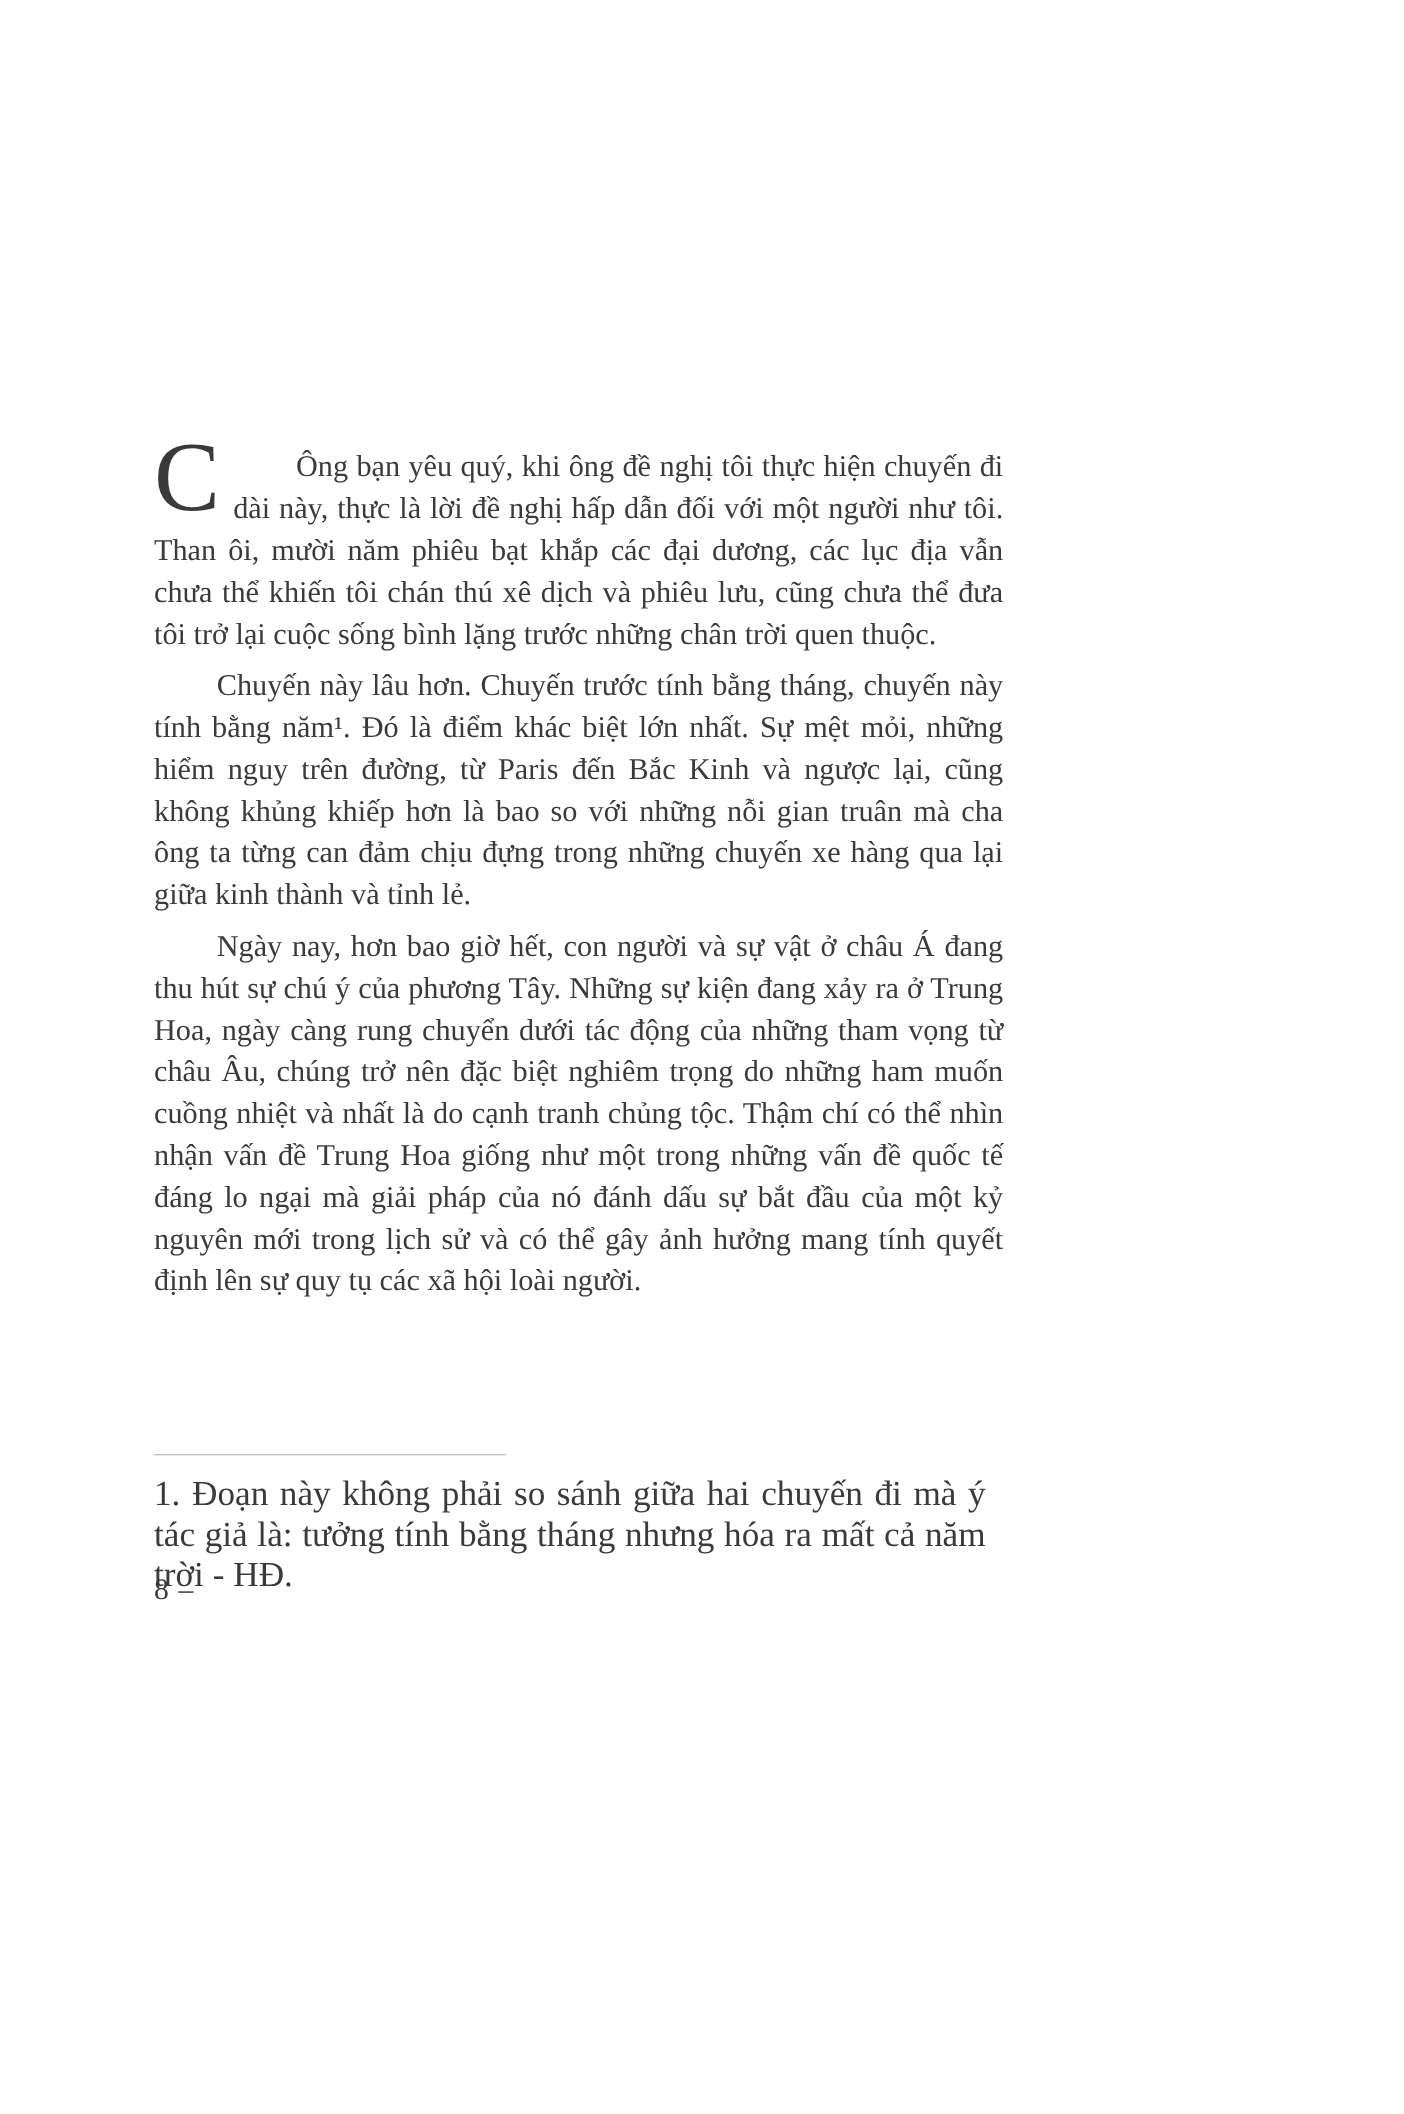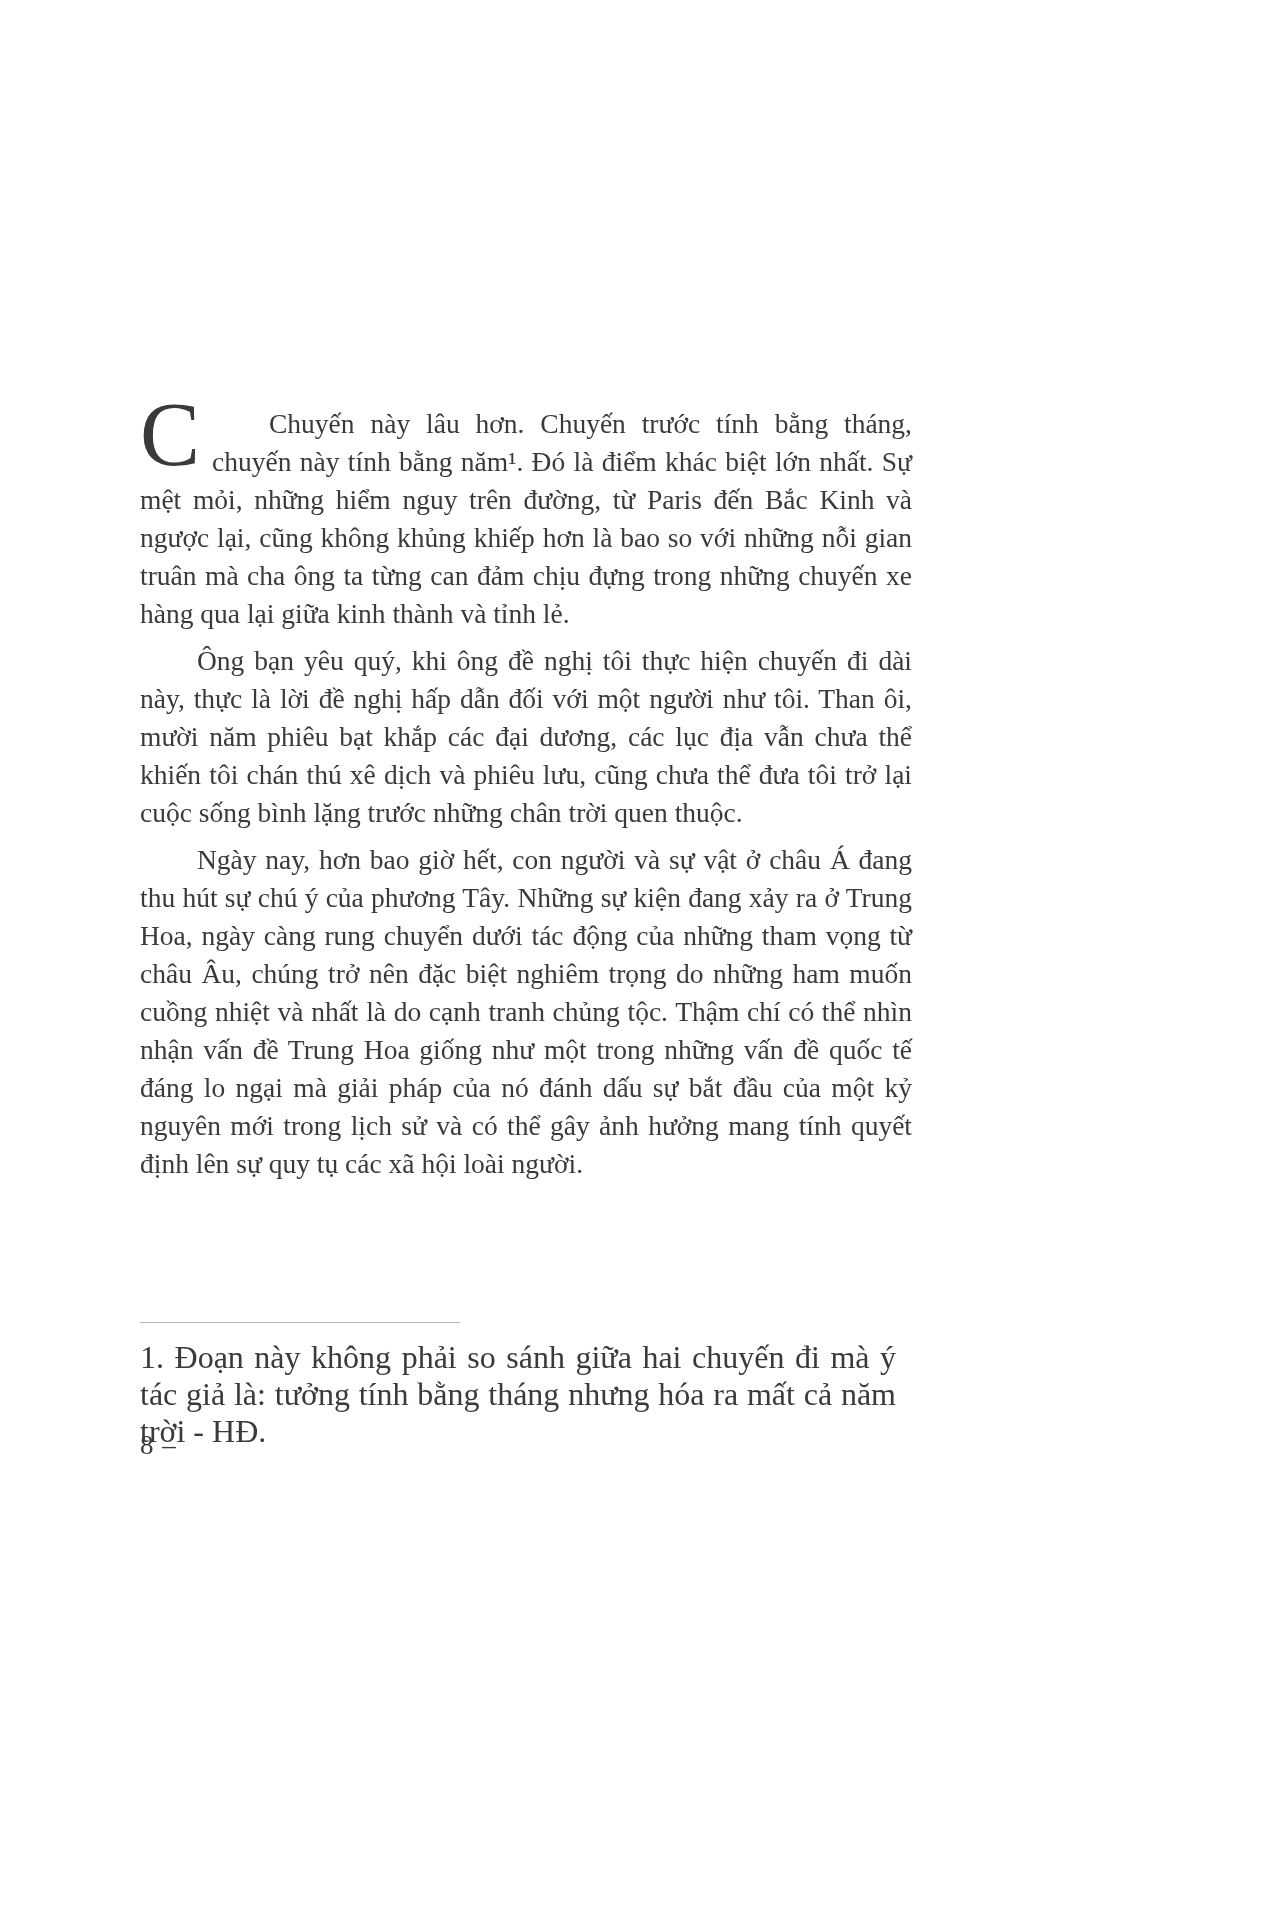--- a/index.html
+++ b/index.html
@@ -65,22 +65,22 @@
     color: #3a3a3a;
   }
 </style>
 </head>
 <body>
 
 <div class="content">
   <p class="para dropcap-para">
     <span class="dropcap">C</span>
   </p>
+  <p class="para">Ông bạn yêu quý, khi ông đề nghị tôi thực hiện chuyến đi dài này, thực là lời đề nghị hấp dẫn đối với một người như tôi. Than ôi, mười năm phiêu bạt khắp các đại dương, các lục địa vẫn chưa thể khiến tôi chán thú xê dịch và phiêu lưu, cũng chưa thể đưa tôi trở lại cuộc sống bình lặng trước những chân trời quen thuộc.</p>
   <p class="para">Chuyến này lâu hơn. Chuyến trước tính bằng tháng, chuyến này tính bằng năm¹. Đó là điểm khác biệt lớn nhất. Sự mệt mỏi, những hiểm nguy trên đường, từ Paris đến Bắc Kinh và ngược lại, cũng không khủng khiếp hơn là bao so với những nỗi gian truân mà cha ông ta từng can đảm chịu đựng trong những chuyến xe hàng qua lại giữa kinh thành và tỉnh lẻ.</p>
-  <p class="para">Ông bạn yêu quý, khi ông đề nghị tôi thực hiện chuyến đi dài này, thực là lời đề nghị hấp dẫn đối với một người như tôi. Than ôi, mười năm phiêu bạt khắp các đại dương, các lục địa vẫn chưa thể khiến tôi chán thú xê dịch và phiêu lưu, cũng chưa thể đưa tôi trở lại cuộc sống bình lặng trước những chân trời quen thuộc.</p>
   <p class="para">Ngày nay, hơn bao giờ hết, con người và sự vật ở châu Á đang thu hút sự chú ý của phương Tây. Những sự kiện đang xảy ra ở Trung Hoa, ngày càng rung chuyển dưới tác động của những tham vọng từ châu Âu, chúng trở nên đặc biệt nghiêm trọng do những ham muốn cuồng nhiệt và nhất là do cạnh tranh chủng tộc. Thậm chí có thể nhìn nhận vấn đề Trung Hoa giống như một trong những vấn đề quốc tế đáng lo ngại mà giải pháp của nó đánh dấu sự bắt đầu của một kỷ nguyên mới trong lịch sử và có thể gây ảnh hưởng mang tính quyết định lên sự quy tụ các xã hội loài người.</p>
 </div>
 
 <div class="footnote-block">
   <hr class="footnote-sep">
   <p class="footnote">1. Đoạn này không phải so sánh giữa hai chuyến đi mà ý tác giả là: tưởng tính bằng tháng nhưng hóa ra mất cả năm trời - HĐ.</p>
 </div>
 
 <div class="pagenum">8 –</div>
 

